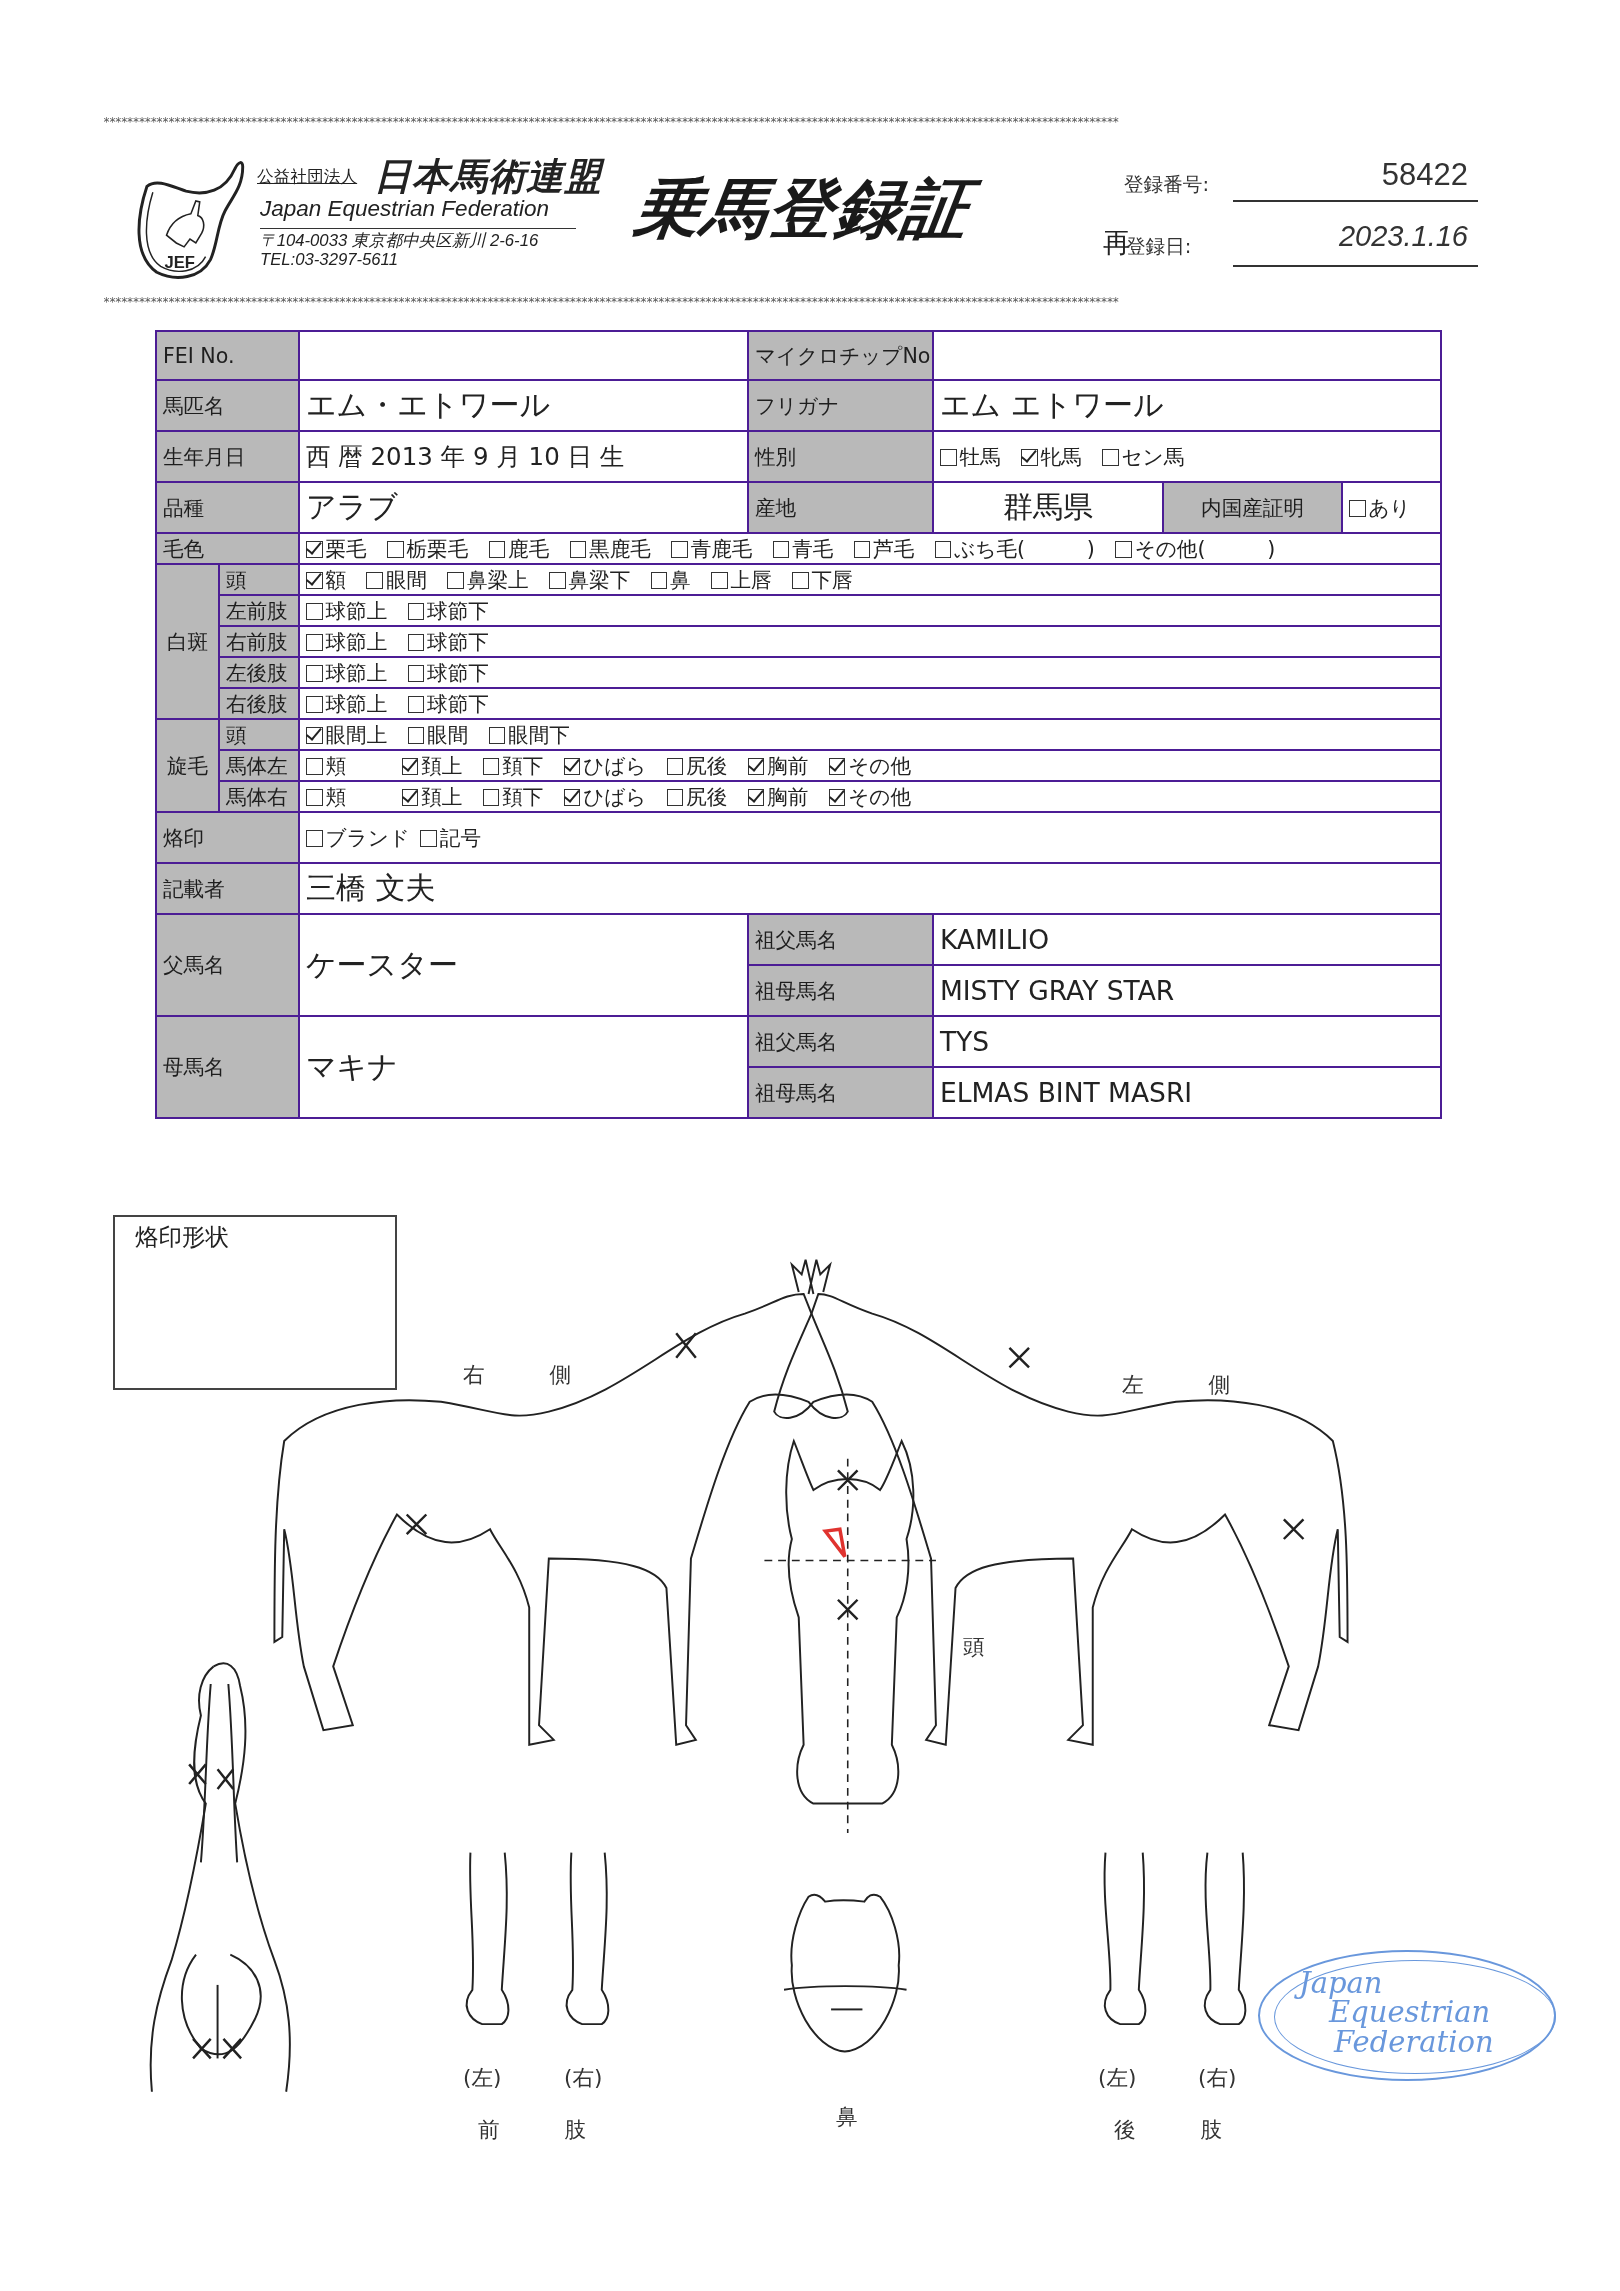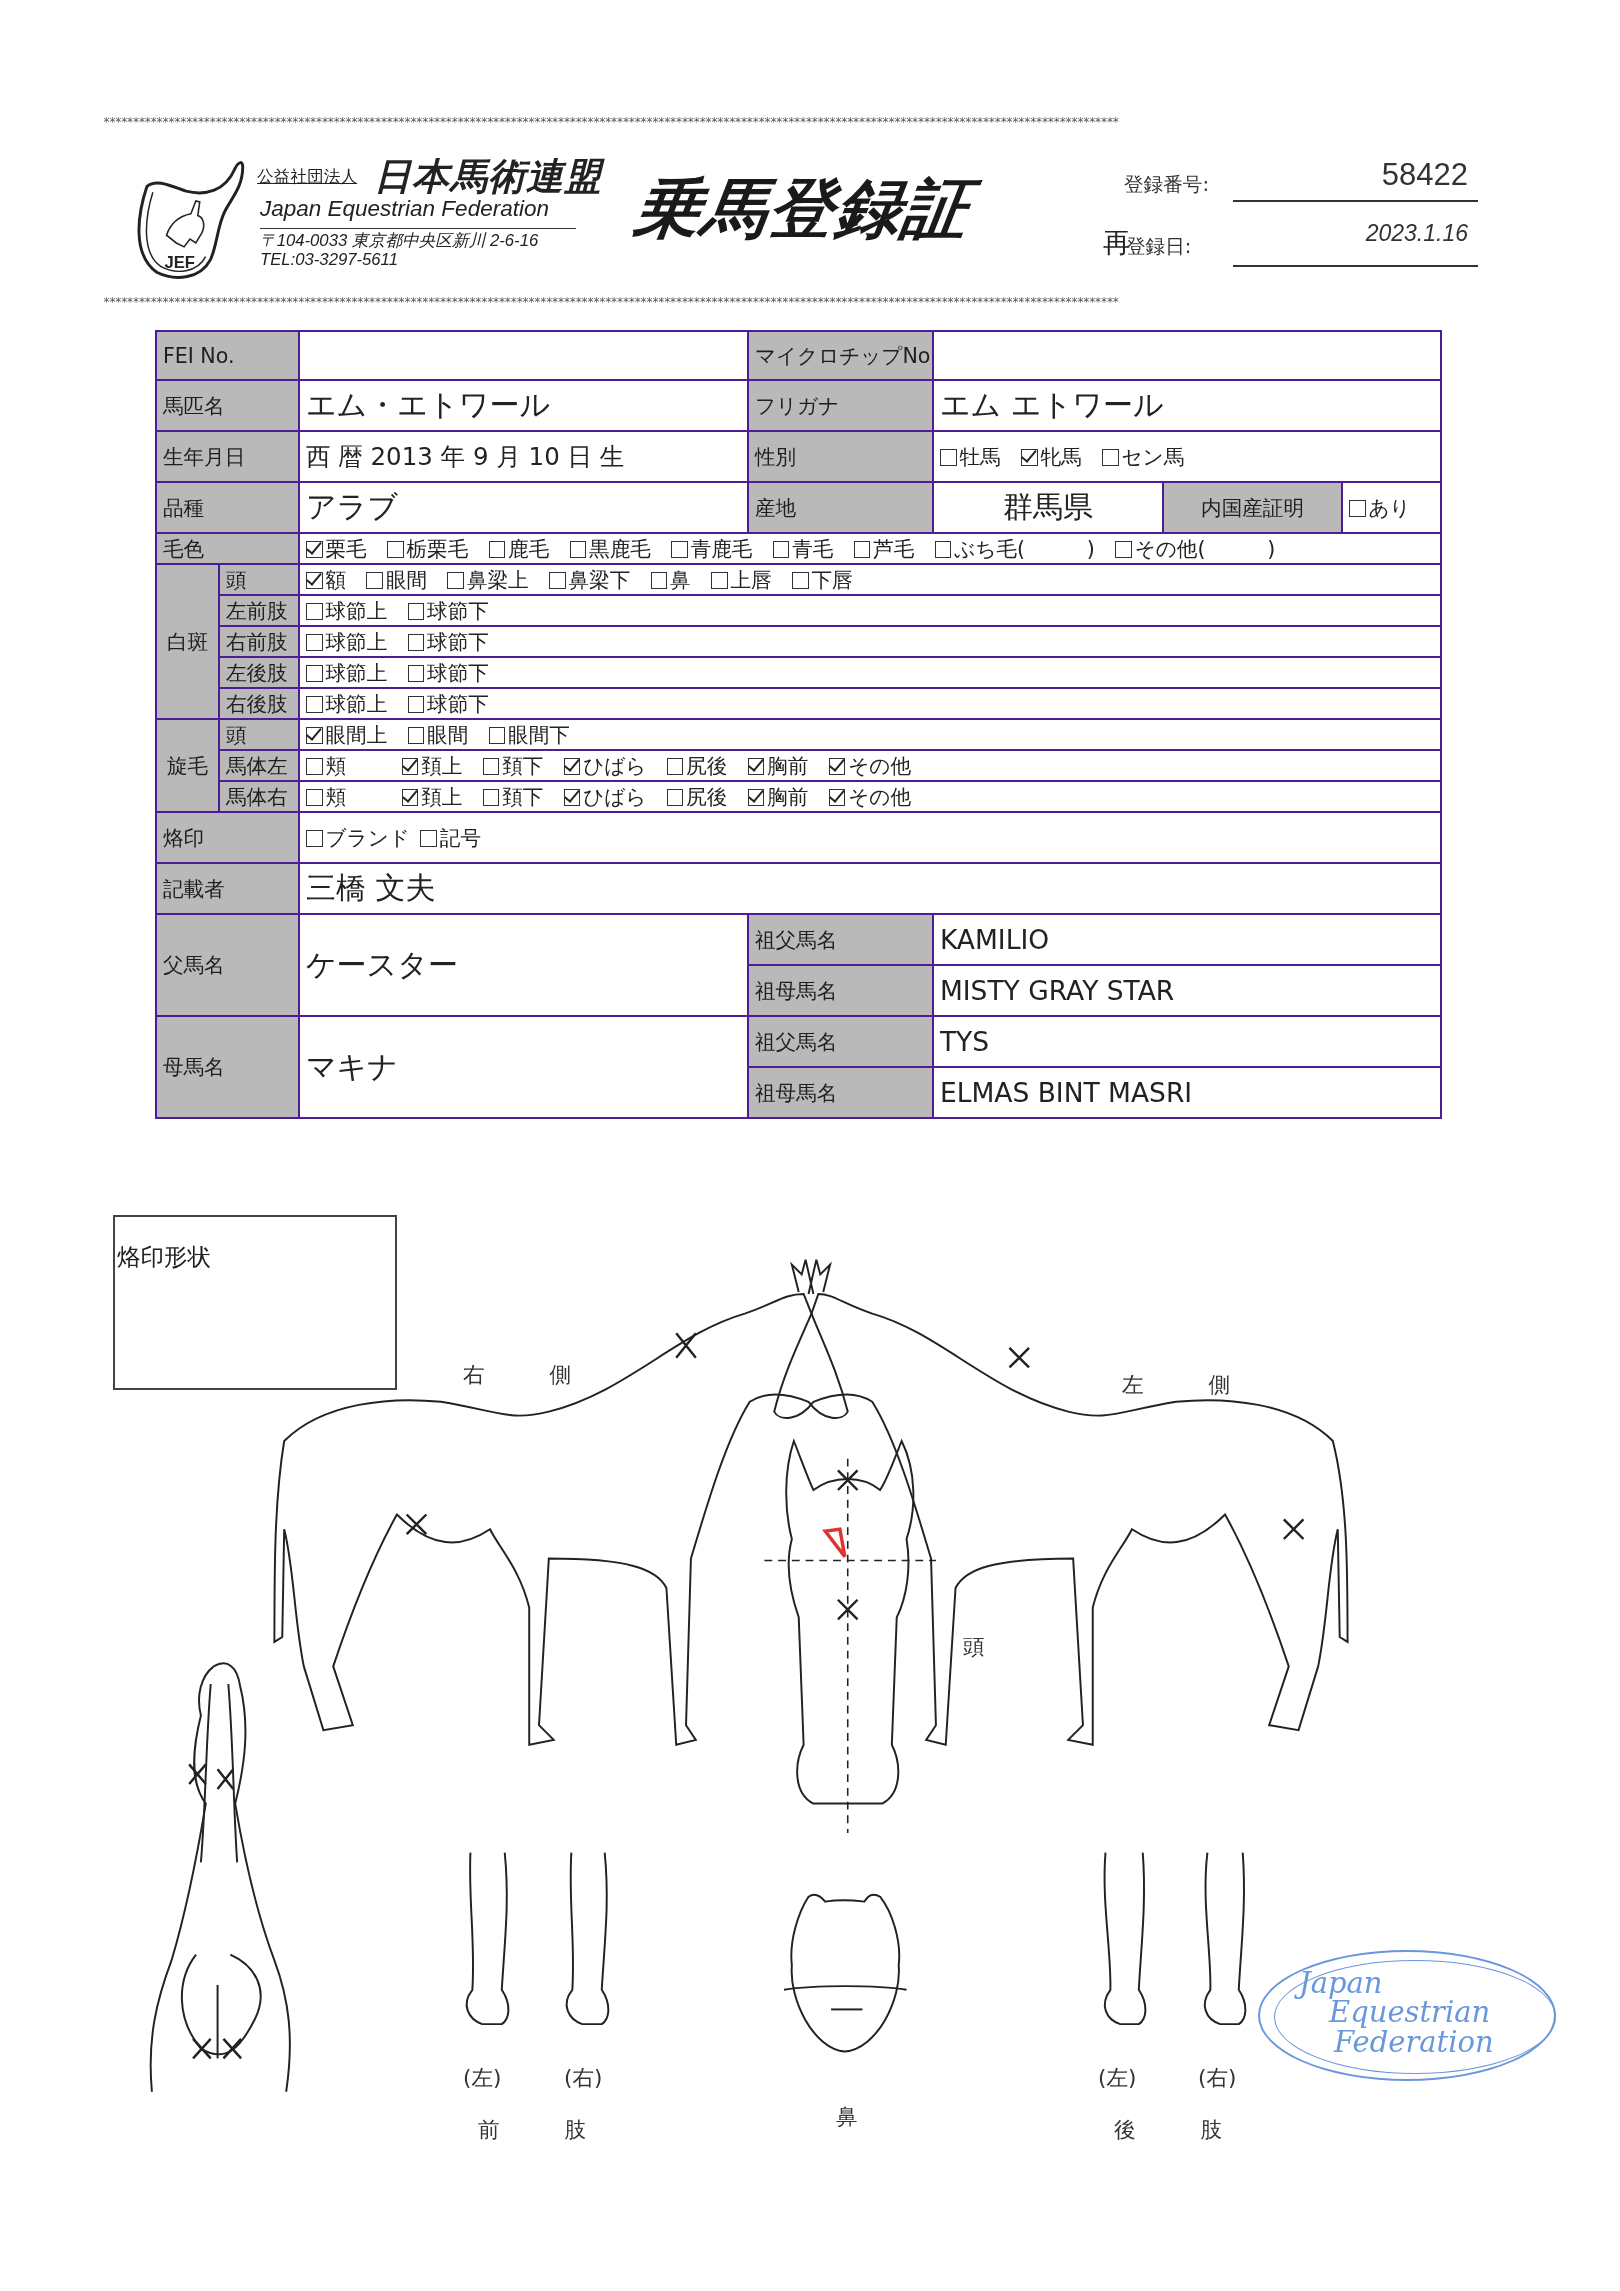--- a/index.html
+++ b/index.html
@@ -25,21 +25,21 @@
   table.main td { border:2px solid #4c1d95; padding:0 5.9px; font-size:20.6px; white-space:nowrap; overflow:hidden; }
   td.lbl { background:#b9b9b9; color:#1e1e1e; }
   td.val { background:#fff; }
   .big { font-size:30px !important; }
   .cb { margin-right:13.7px; display:inline-block; }
   .cbbox { display:inline-block; width:14.7px; height:14.7px; border:1.5px solid #333; vertical-align:-2px; margin-right:2.9px; position:relative; }
   .cbbox.on::after { content:""; position:absolute; left:2.9px; top:-2.9px; width:5.9px; height:12.7px; border-right:2px solid #222; border-bottom:2px solid #222; transform:rotate(40deg); }
 
   
   .brand-box { position:absolute; left:113px; top:1215px; width:280px; height:171px; border:2px solid #444; }
-  .brand-box span { position:absolute; left:2px; top:3.9px; font-size:23.5px;margin-top:20px; }
+  .brand-box span { position:absolute; left:20px; top:3.9px; font-size:23.5px; }
   .diag-label { position:absolute; font-size:21.6px; color:#333; }
   svg.drawing { position:absolute; left:0; top:0; }
 </style>
 </head>
 <body>
 
 <div class="stars" style="top:116px">****************************************************************************************************************************************************************************</div>
 <div class="stars" style="top:296px">****************************************************************************************************************************************************************************</div>
 
 <div class="logo">
@@ -60,21 +60,21 @@
 </div>
 
 <div class="doc-title">乗馬登録証</div>
 
 <div class="reg-label" style="left:1124px;top:171px">登録番号:</div>
 <div class="reg-value" style="left:1233px;top:157px">58422</div>
 <div class="reg-line" style="left:1233px;top:200px"></div>
 
 <div class="re-mark">再</div>
 <div class="reg-label" style="left:1126px;top:233px">登録日:</div>
-<div class="reg-value" style="left:1233px;top:220px;font-size:23px;font-style:italic">2023.1.16</div>
+<div class="reg-value" style="left:1233px;top:220px;font-size:29px;font-style:italic">2023.1.16</div>
 <div class="reg-line" style="left:1233px;top:265px"></div>
 
 <table class="main">
   <colgroup>
     <col style="width:63px">
       <col style="width:80px">
       <col style="width:449px">
     <col style="width:185px">
       <col style="width:230px">
       <col style="width:179px">

